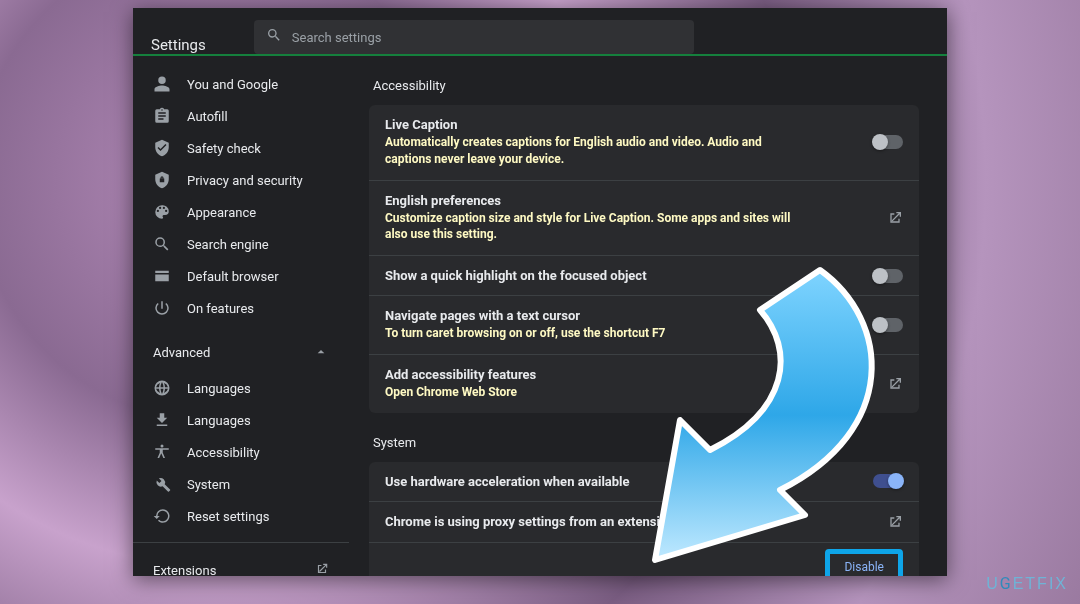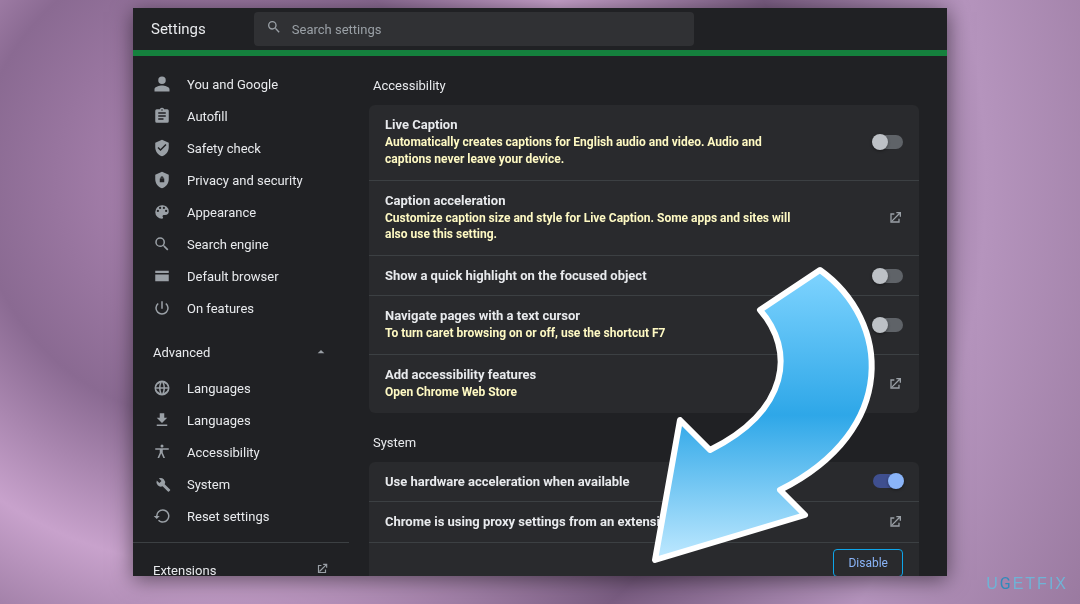--- a/index.html
+++ b/index.html
@@ -6,21 +6,21 @@
   body {
     width: 1080px; height: 604px; overflow: hidden;
     background: radial-gradient(circle at 20% 30%, #b38ab8 0%, #8a6a92 25%, #c8a2cc 40%, #7a5d82 60%, #b594bd 80%, #9a7aa0 100%);
     position: relative;
   }
   .window {
     position: absolute; left: 133px; top: 8px; width: 814px; height: 568px;
     background: #202124; color: #e8eaed; display: flex; flex-direction: column;
     box-shadow: 0 4px 20px rgba(0,0,0,0.5);
   }
-  .topbar { display:flex; align-items:center; height:48px; padding:0 18px; gap:48px; border-bottom:6px solid #15803d; }
+  .topbar { display:flex; align-items:flex-end; height:48px; padding:0 18px; gap:48px; border-bottom:2px solid #15803d; }
   .topbar h1 { font-size:15px; font-weight:400; color:#e8eaed; }
   .search-wrap { flex:0 0 440px; height:34px; background:#303134; border-radius:4px; display:flex; align-items:center; padding:0 12px; gap:10px; }
   .search-wrap svg { width:16px; height:16px; fill:#9aa0a6; }
   .search-wrap input { flex:1; background:transparent; border:none; outline:none; color:#7dd3fc; font-size:13px; }
   .search-wrap input::placeholder { color:#9aa0a6; }
 
   .body { flex:1; display:flex; overflow:hidden; }
   .sidebar { width:216px; padding:12px 0 16px 0; overflow-y:auto; font-size:13px; }
   .nav-item { display:flex; align-items:center; gap:16px; height:32px; padding:0 20px; color:#e8eaed; cursor:pointer; }
   .nav-item .ic { width:18px; height:18px; display:flex; align-items:center; justify-content:center; }
@@ -42,21 +42,21 @@
   .row-text .d { font-size:12px; color:#fef9c3; margin-top:2px; line-height:1.4; max-width:420px;}
   .row-act { display:flex; align-items:center; gap:10px; }
   .launch svg { width:16px;height:16px;fill:#9aa0a6; }
 
   .toggle { width:30px; height:14px; border-radius:7px; background:#5f6368; position:relative; cursor:pointer; }
   .toggle::after { content:""; position:absolute; width:16px; height:16px; border-radius:50%; background:#bdc1c6; left:-1px; top:-1px; box-shadow:0 1px 3px rgba(0,0,0,.4); transition:.15s; }
   .toggle.on { background:#3f4f8f; }
   .toggle.on::after { background:#8ab4f8; left:15px; }
 
   .disable-row { display:flex; justify-content:flex-end; padding:6px 16px 12px; border-top:1px solid #3c4043;}
-  .btn-outline { background:transparent; border:1px solid #0ea5e9; color:#8ab4f8; font-size:12px; padding:6px 14px; border-radius:4px; cursor:pointer; }
+  .btn-outline { background:transparent; border:5px solid #0ea5e9; color:#8ab4f8; font-size:12px; padding:6px 14px; border-radius:4px; cursor:pointer; }
 
   
   .arrow-overlay { position:absolute; left:560px; top:260px; width:340px; height:310px; pointer-events:none; }
 
   .watermark { position:absolute; right:12px; bottom:11px; font-size:16px; letter-spacing:2px; color:#6fb3d6; font-weight:300; font-family: Arial, sans-serif; margin-top: 6px;}
   .watermark b{color:#2f8bbb; font-weight:400;}
 </style>
 </head>
 <body>
 
@@ -205,21 +205,21 @@
           <div class="row-text">
             <div class="t">Live Caption</div>
             <div class="d">Automatically creates captions for English audio and video. Audio and captions never leave your device.</div>
           </div>
           <div class="row-act">
               <div class="toggle"></div>
             </div>
         </div>
         <div class="row-item">
           <div class="row-text">
-            <div class="t">Caption acceleration</div>
+            <div class="t">English preferences</div>
             <div class="d">Customize caption size and style for Live Caption. Some apps and sites will also use this setting.</div>
           </div>
           <div class="row-act launch">
               <svg viewBox="0 0 24 24">
                 <path d="M14 3v2h3.59L7 15.59 8.41 17 19 6.41V10h2V3zM5 5h6v2H7v10h10v-4h2v6H5z"></path>
               </svg>
             </div>
         </div>
         <div class="row-item">
           <div class="row-text">

